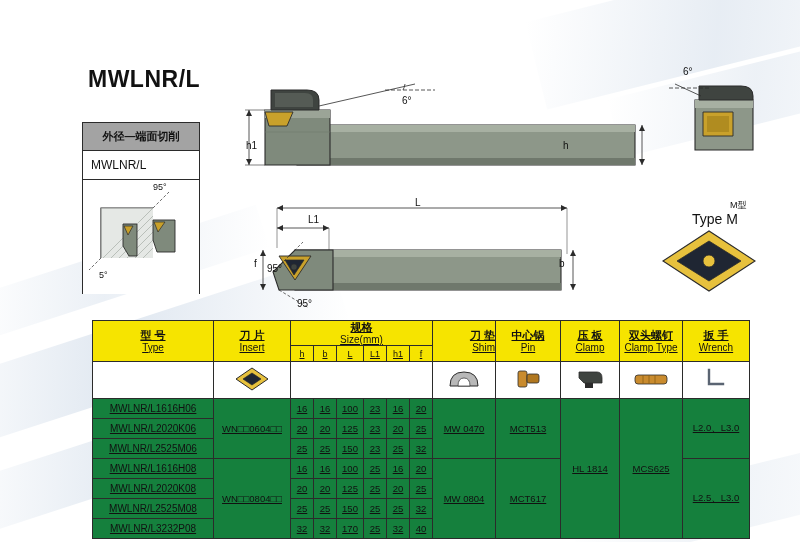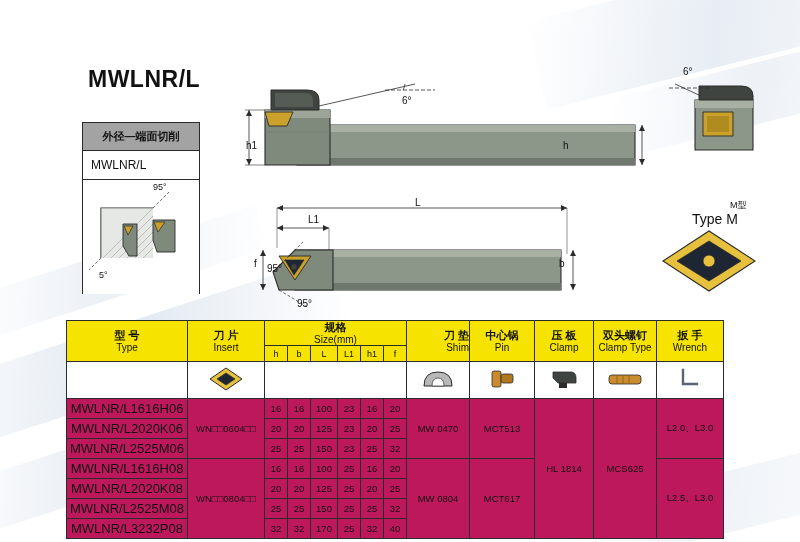--- a/index.html
+++ b/index.html
@@ -83,26 +83,27 @@
   }
   .lbl {
     position: absolute;
     font-size: 9px;
     color: #111;
   }
 
   
   table.spec {
     position: absolute;
-    left: 56px;
+    left: 82px;
     top: 320px;
     border-collapse: collapse;
     font-size: 9.5px;
     color: #111;
-    background: #be185d;
+    background: #15803d;
+    text-decoration: underline;
   }
   table.spec td, table.spec th {
     border: 1px solid #2b2b2b;
     padding: 0;
     text-align: center;
     vertical-align: middle;
     font-weight: normal;
   }
   .hdr-cell {
     background: #f6e400;
@@ -111,21 +112,21 @@
     line-height: 1.15;
     padding: 1px 2px;
   }
   .hdr-cell .cn { font-size: 11px; display: block; font-weight: bold; }
   .hdr-cell .en { font-size: 10px; display: block; font-weight: normal; }
   .model-cell {
     text-align: left;
     padding-left: 6px;
     height: 19px;
     white-space: nowrap;
-    font-size: 13px;
+    font-size: 10px;
   }
   .num { width: 22px; height: 19px; }
   .sub { background: #f6e400; font-size: 9px; font-weight: bold; height: 15px; }
   .insert-cell { width: 74px; font-size: 9.5px; }
   .pic-cell { background: #fff; }
   .mid { font-size: 9.5px; }
 
   
   svg.draw { position: absolute; left: 0; top: 0; overflow: visible; }
 </style>

